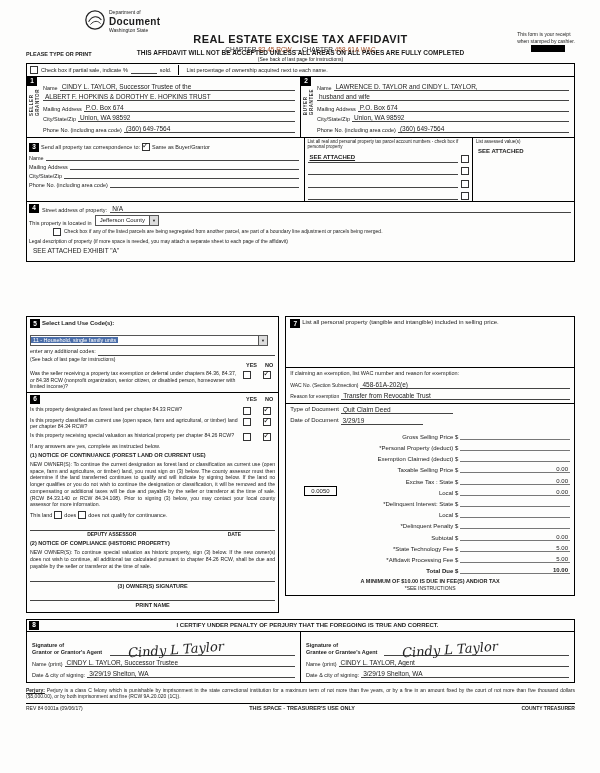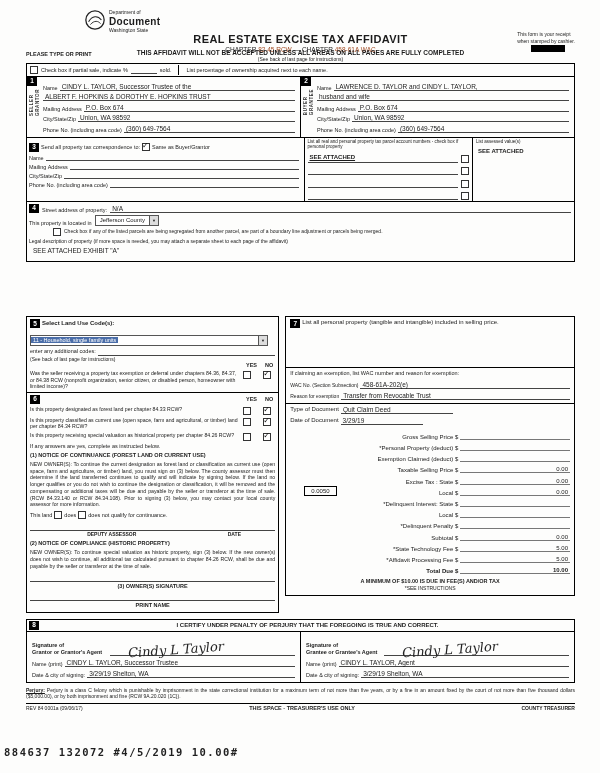--- a/index.html
+++ b/index.html
@@ -97,21 +97,20 @@
   .perjury{margin-top:4px;font-size:5px;line-height:1.3;text-align:justify;}
   .bbar{display:flex;justify-content:space-between;align-items:flex-end;border-top:1px solid #000;margin-top:3px;padding-top:1px;font-size:5px;}
   .bbar .mid{font-weight:bold;font-size:5.5px;}
   .stamp{position:absolute;left:4px;top:746px;font-family:"DejaVu Sans Mono",monospace;font-size:10.5px;font-weight:bold;letter-spacing:1.5px;color:#1f1f1f;}
   .selhl{background:#4a6da8;color:#fff;padding:0 2px;font-size:5.5px;white-space:nowrap;}
 </style>
 </head>
 <body>
 
 <div class="page">
-  <div class="stamp">884637 132072 #4/5/2019 10.00#</div>
   <div class="content">
 
     <div class="header">
       <div class="logo">
         <span>
           <svg viewBox="0 0 24 24">
               <circle cx="12" cy="12" r="10" fill="none" stroke="#222" stroke-width="1.4"></circle>
               <path d="M5 14 C9 7, 15 7, 19 12" stroke="#222" stroke-width="1.2" fill="none"></path>
               <path d="M7 17 C11 12, 16 13, 18 16" stroke="#222" stroke-width="1" fill="none"></path>
             </svg>

